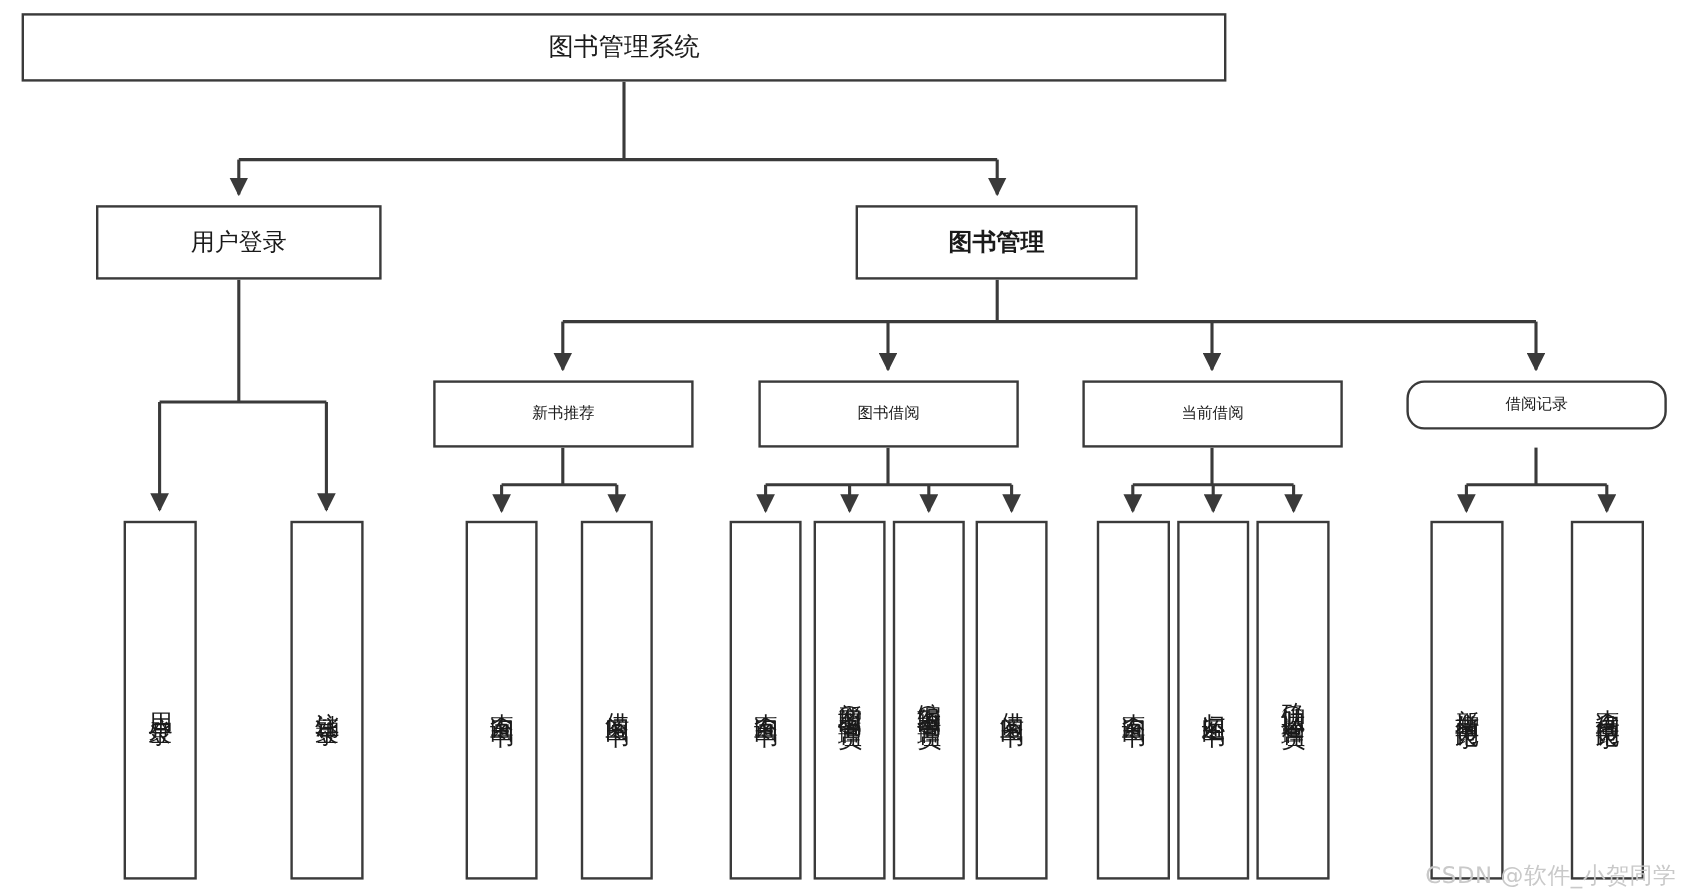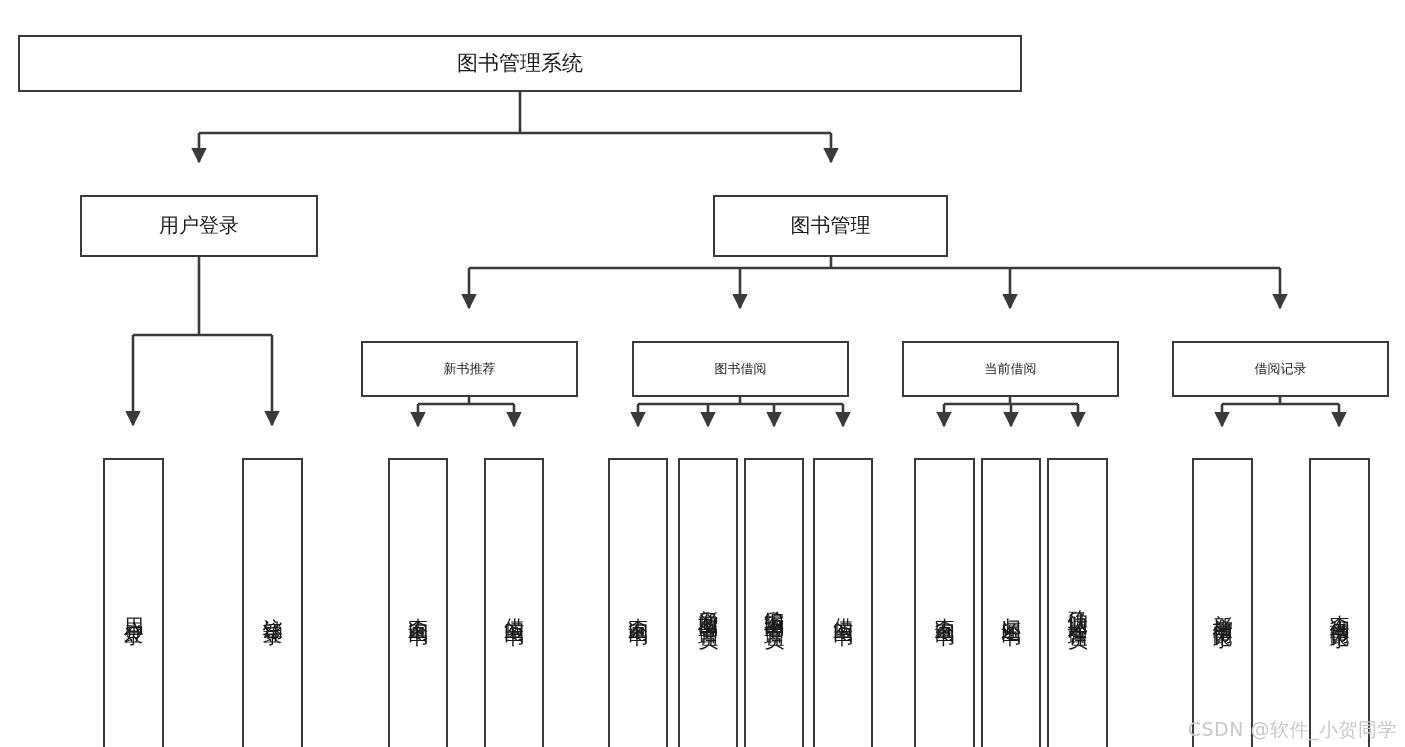--- a/index.html
+++ b/index.html
@@ -30,21 +30,20 @@
     position: absolute;
     box-sizing: border-box;
     background: #ffffff;
     border: 2.5px solid #3a3a3a;
     display: flex;
     align-items: center;
     justify-content: center;
     color: #1a1a1a;
     line-height: 1.18;
     text-align: center;
-    margin-top: 24px;
   }
   .node.root {
     font-size: 21px;
   }
   .node.level1 {
     font-size: 20px;
   }
   .node.level2 {
     font-size: 13px;
   }
@@ -139,37 +138,37 @@
   </svg>
 
   <div class="node root" style="left:18px; top:11px; width:1004px; height:57px;">
     <span class="label">图书管理系统</span>
   </div>
 
   <div class="node level1" style="left:80px; top:171px; width:238px; height:62px;">
     <span class="label">用户登录</span>
   </div>
 
-  <div class="node level1" style="left:713px; top:171px; width:235px; height:62px;">
+  <div class="node level1" style="left:713px; top:171px; width:235px; height:62px;font-weight:bold;">
     <span class="label">图书管理</span>
   </div>
 
   <div class="node level2" style="left:361px; top:317px; width:217px; height:56px;">
     <span class="label">新书推荐</span>
   </div>
 
   <div class="node level2" style="left:632px; top:317px; width:217px; height:56px;">
     <span class="label">图书借阅</span>
   </div>
 
   <div class="node level2" style="left:902px; top:317px; width:217px; height:56px;">
     <span class="label">当前借阅</span>
   </div>
 
-  <div class="node level2" style="left:1172px; top:317px; width:217px; height:56px;">
+  <div class="node level2" style="left:1172px; top:317px; width:217px; height:41px;border-radius:15px;">
     <span class="label">借阅记录</span>
   </div>
 
   <div class="node leaf" style="left:103px; top:434px; width:61px; height:299px;">
     <span class="label">用户登录</span>
   </div>
 
   <div class="node leaf" style="left:242px; top:434px; width:61px; height:299px;">
     <span class="label">注销登录</span>
   </div>

